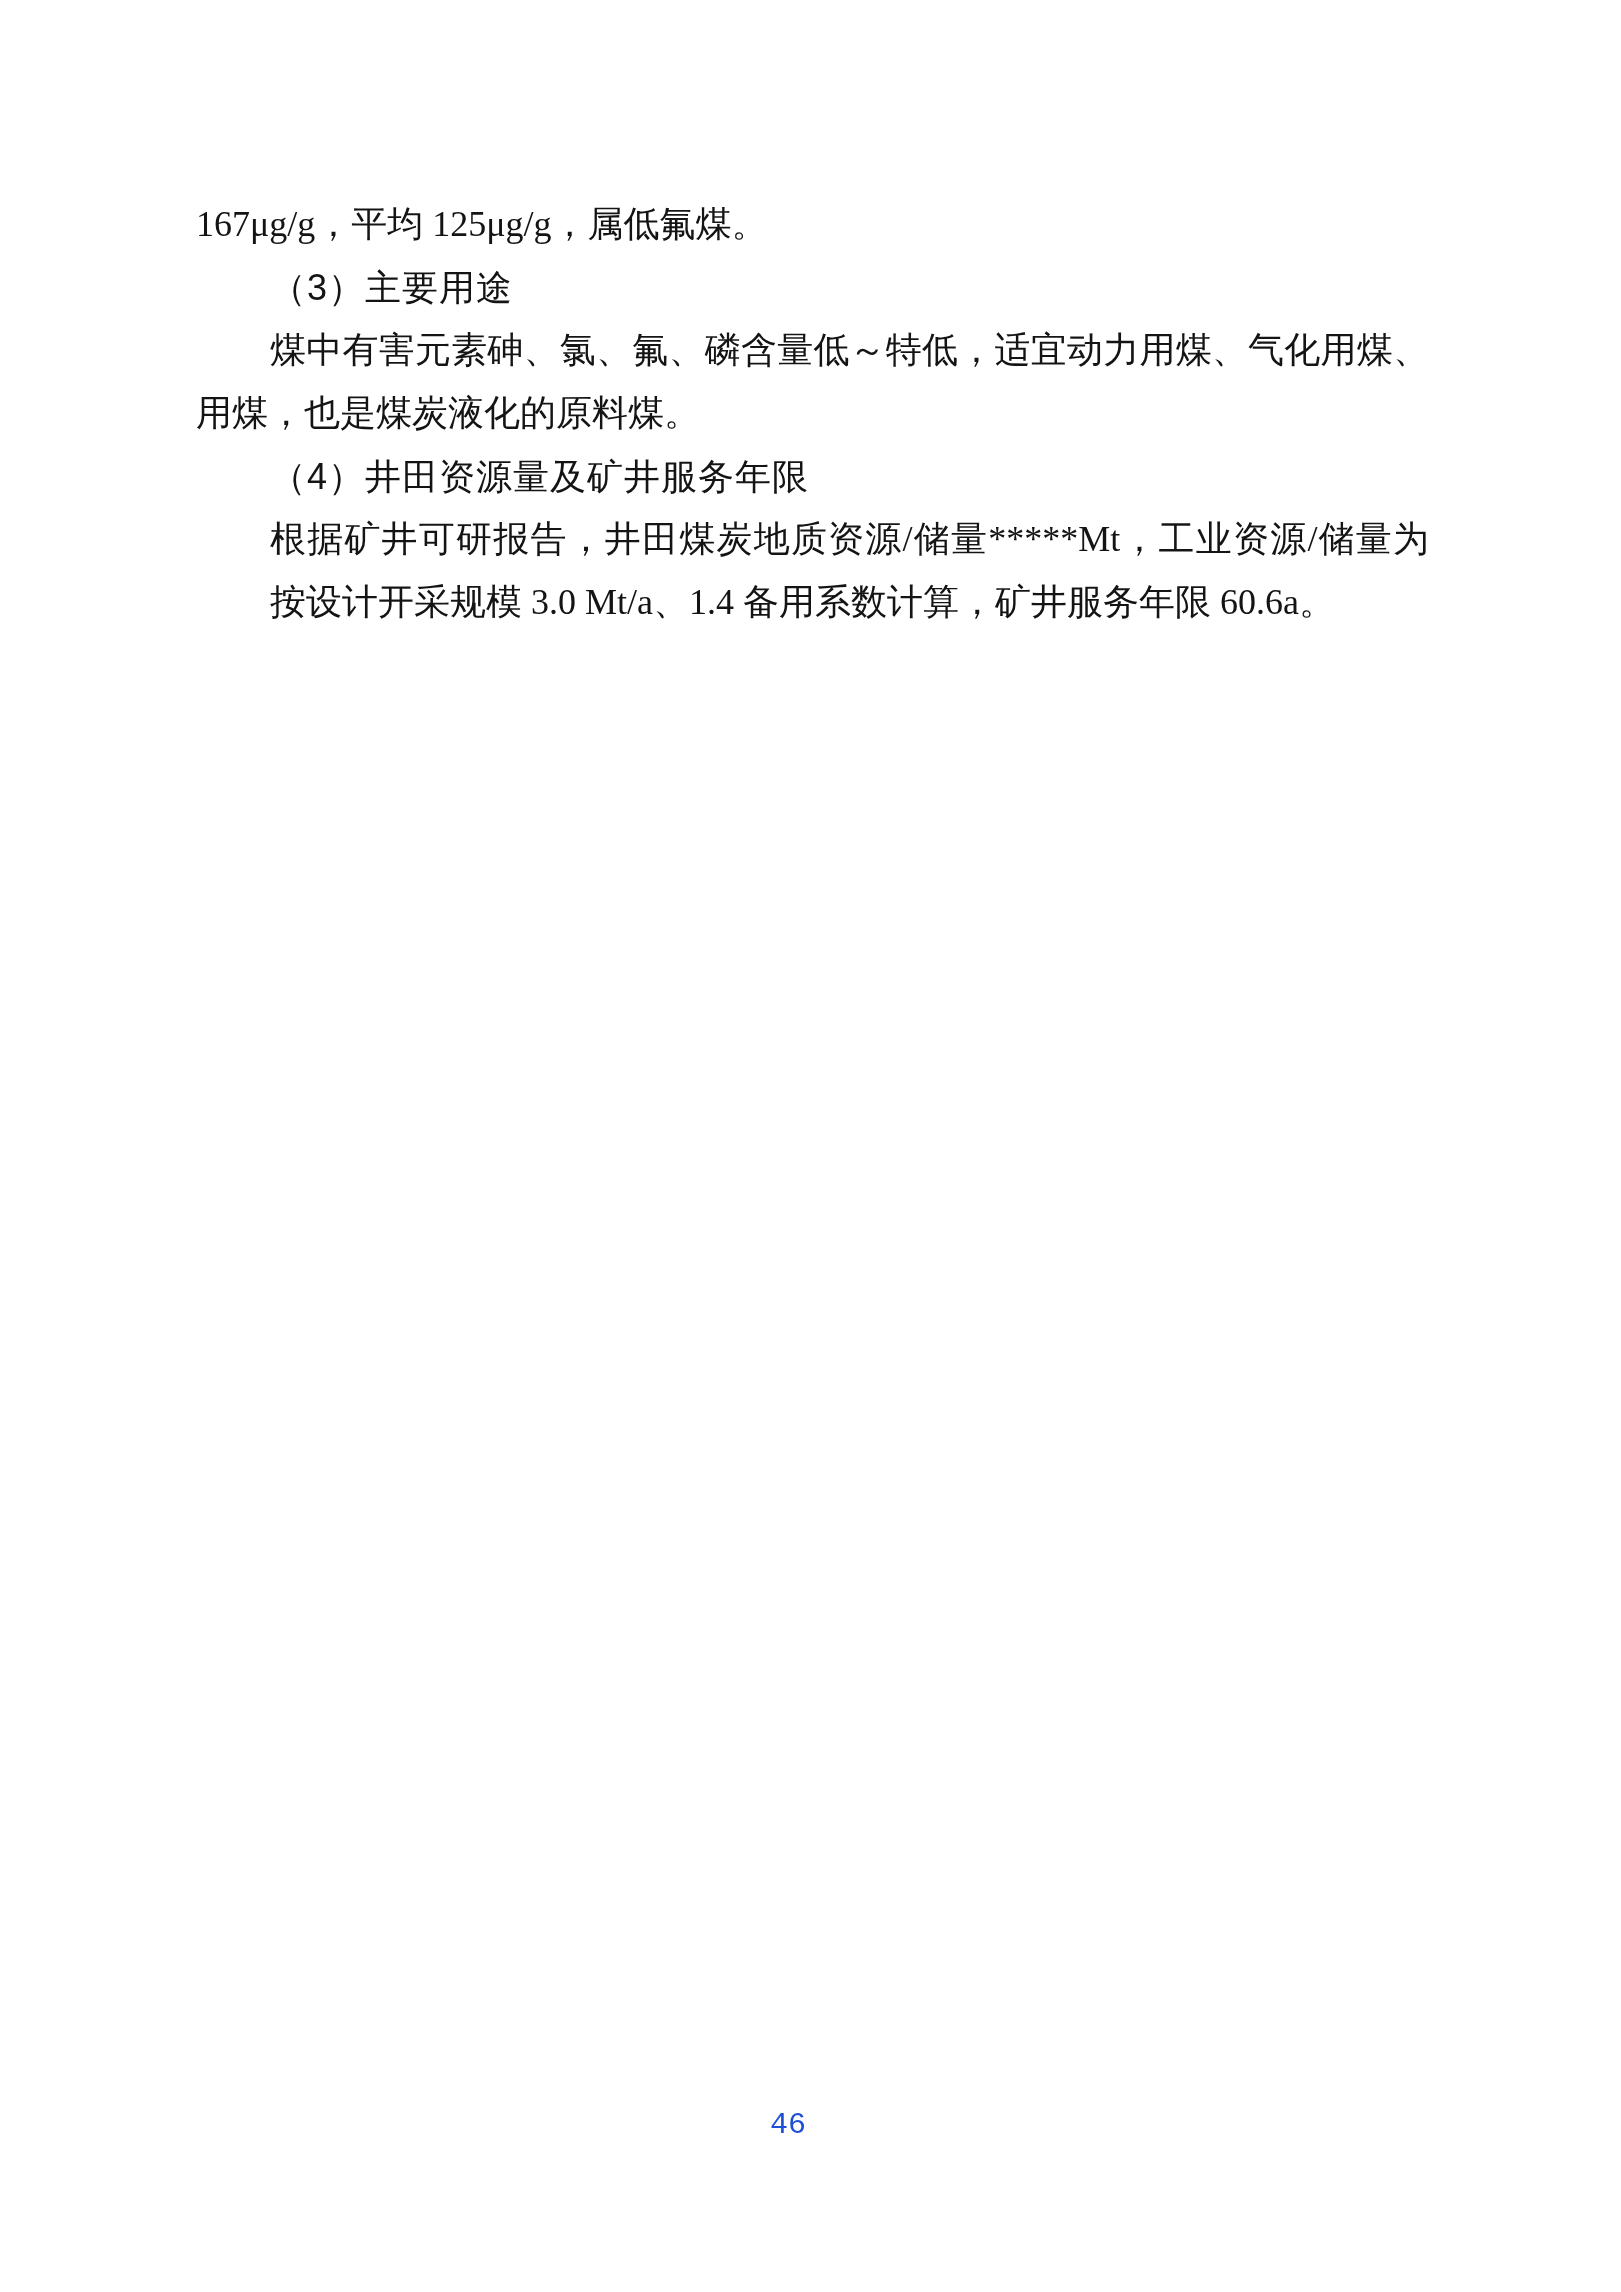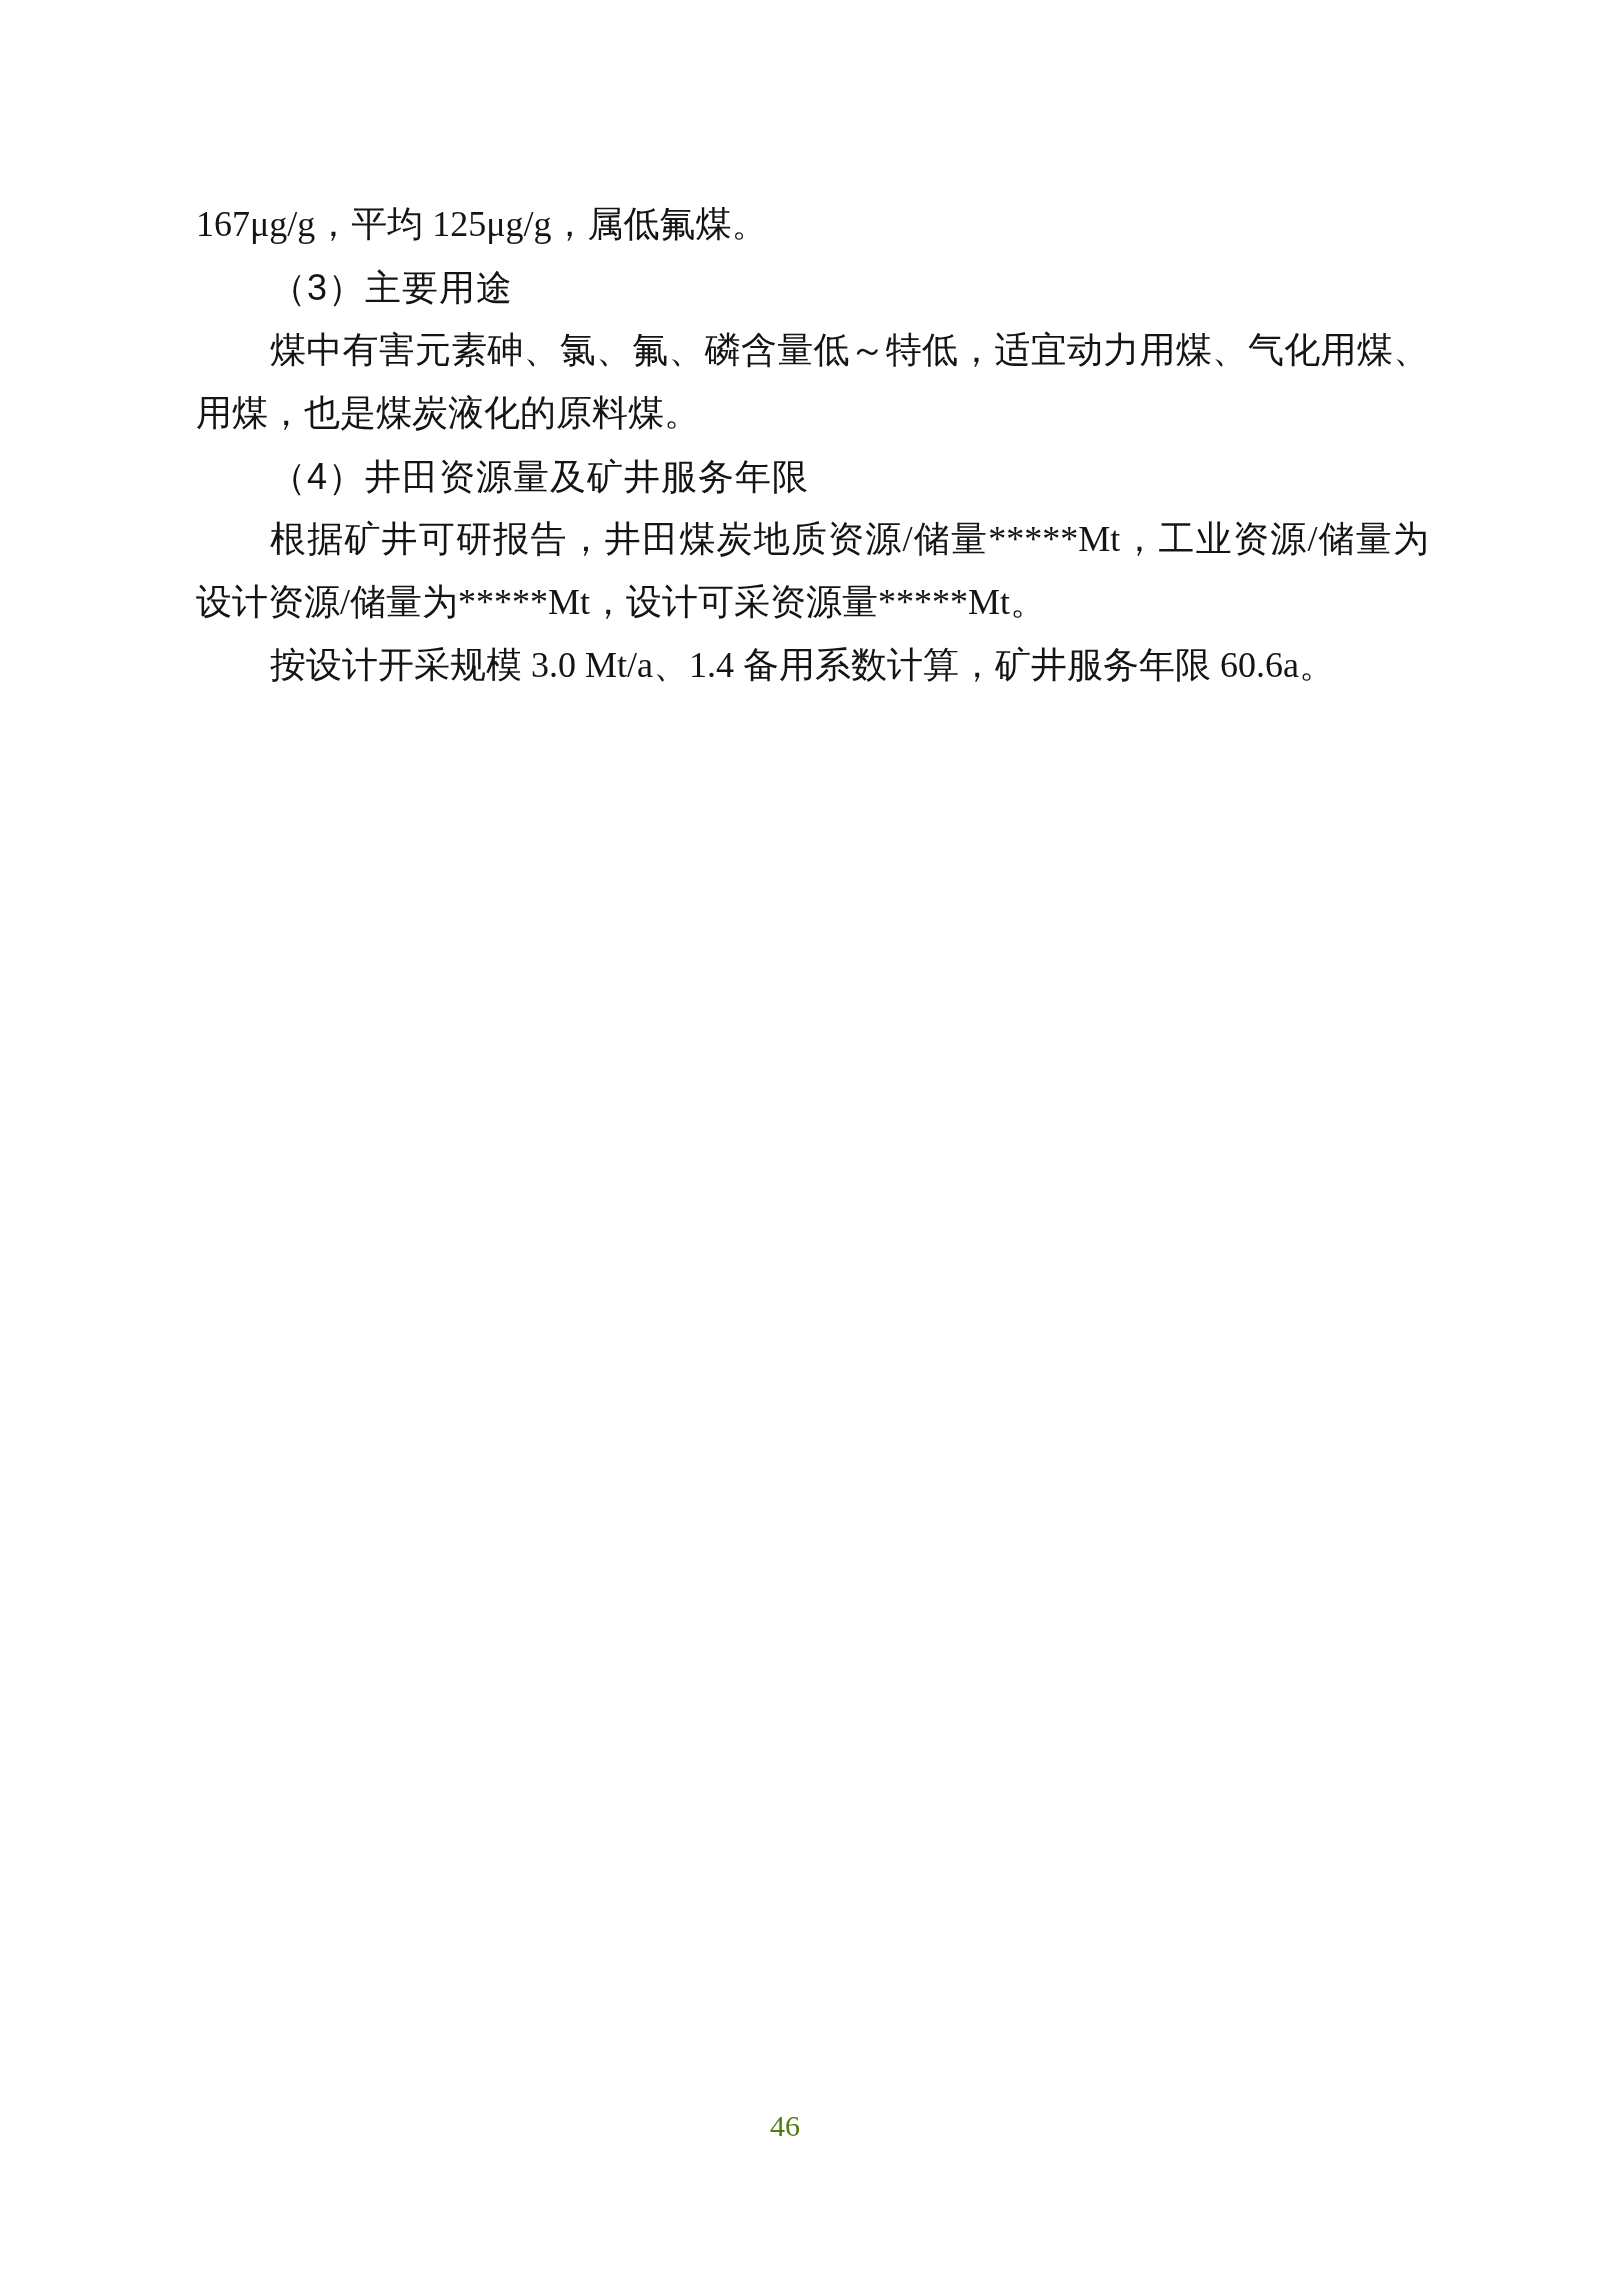--- a/index.html
+++ b/index.html
@@ -42,22 +42,22 @@
     font-family: "Liberation Sans", "DejaVu Sans", sans-serif;
     font-weight: 400;
     letter-spacing: 1px;
   }
   .page-number {
     position: absolute;
     left: 770px;
     top: 2109px;
     font-size: 30px;
     line-height: 33px;
-    color: #4d7c0f;
-    font-family: Liberation Serif, serif;
+    color: #1d4ed8;
+    font-family: Liberation Mono, monospace;
   }
 </style>
 </head>
 <body>
 
 <div class="page">
 
   <div class="content">
 
     <div class="line">167μg/g，平均 125μg/g，属低氟煤。</div>
@@ -65,21 +65,20 @@
     <div class="line heading indent">（3）主要用途</div>
 
     <div class="line indent fill">煤中有害元素砷、氯、氟、磷含量低～特低，适宜动力用煤、气化用煤、低温干馏</div>
 
     <div class="line">用煤，也是煤炭液化的原料煤。</div>
 
     <div class="line heading indent">（4）井田资源量及矿井服务年限</div>
 
     <div class="line indent fill">根据矿井可研报告，井田煤炭地质资源/储量*****Mt，工业资源/储量为*****Mt，</div>
 
-    <div class="line">设计资源/储量为*****Mt，设计可采资源量*****Mt。</div>
 
     <div class="line indent">按设计开采规模 3.0 Mt/a、1.4 备用系数计算，矿井服务年限 60.6a。</div>
 
   </div>
 
   <div class="page-number">46</div>
 
 </div>
 
 

